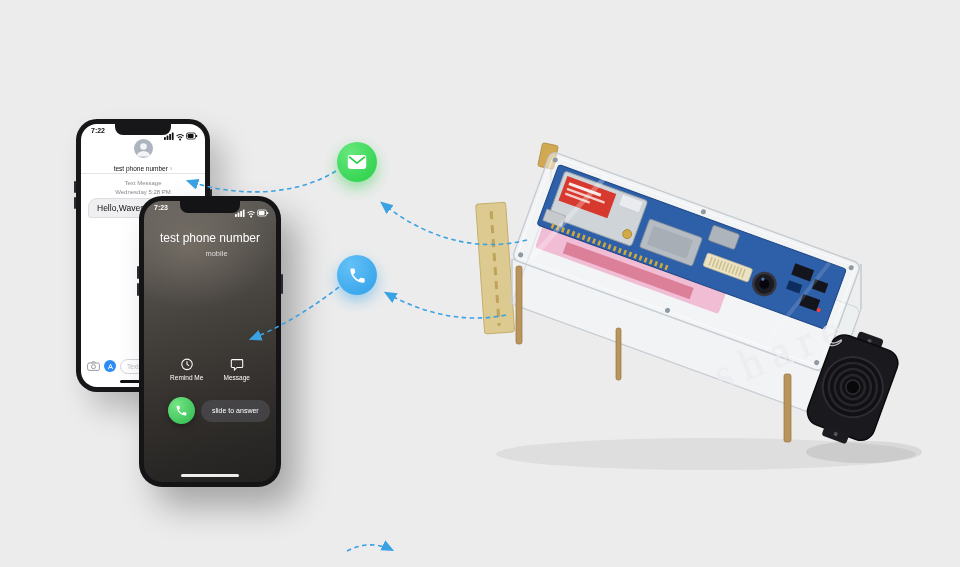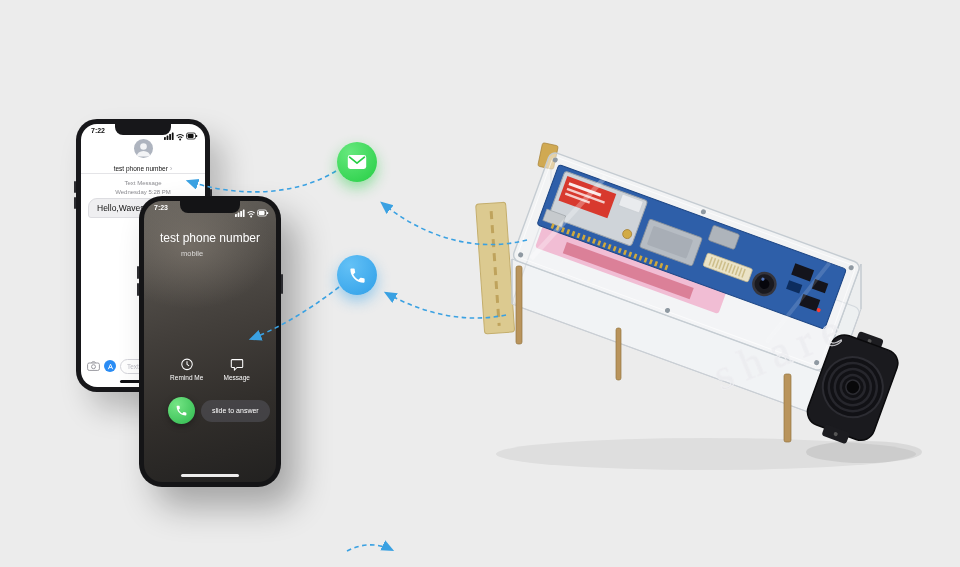--- a/index.html
+++ b/index.html
@@ -42,21 +42,21 @@
   .appstore{width:12px;height:12px;border-radius:50%;background:#2a8cf4;flex:0 0 auto;display:flex;align-items:center;justify-content:center;}
   .msg-input{flex:1;height:13px;border:1px solid #d4d4da;border-radius:8px;background:#fff;display:flex;align-items:center;
     padding:0 4px 0 6px;}
   .msg-input span{flex:1;font-size:6.5px;color:#bcbcC4;color:#bcbcc4;}
   .homebar{position:absolute;left:50%;transform:translateX(-50%);border-radius:2px;}
   .homebar-dark{bottom:4px;width:46px;height:3.5px;background:#101013;}
   .homebar-light{bottom:5px;width:58px;height:3.5px;background:#fff;opacity:.92;}
 
   
   .caller{position:absolute;top:30px;left:0;right:0;text-align:center;color:#fff;font-size:12px;font-weight:400;}
-  .calltype{position:absolute;top:48px;left:13px;right:0;color:rgba(255,255,255,.75);font-size:7.5px;margin-left:24px;}
+  .calltype{position:absolute;top:48px;left:13px;right:0;text-align:center;color:rgba(255,255,255,.75);font-size:7.5px;}
   .call-actions{position:absolute;top:156px;left:0;right:0;display:flex;justify-content:space-around;padding:0 16px;}
   .call-act{display:flex;flex-direction:column;align-items:center;gap:3px;color:#fff;font-size:6.5px;}
   .answer-row{position:absolute;top:196px;left:24px;display:flex;align-items:center;gap:6px;}
   .answer-btn{width:27px;height:27px;border-radius:50%;display:flex;align-items:center;justify-content:center;
     background:radial-gradient(circle at 32% 28%,#74e584,#2eb84e);box-shadow:0 2px 6px rgba(0,0,0,.35);}
   .slide-pill{height:22px;line-height:22px;padding:0 11px;border-radius:12px;background:rgba(86,86,92,.55);
     color:#fff;font-size:7px;white-space:nowrap;}
 
   
   .badge{position:absolute;width:40px;height:40px;border-radius:50%;display:flex;align-items:center;justify-content:center;z-index:8;}

